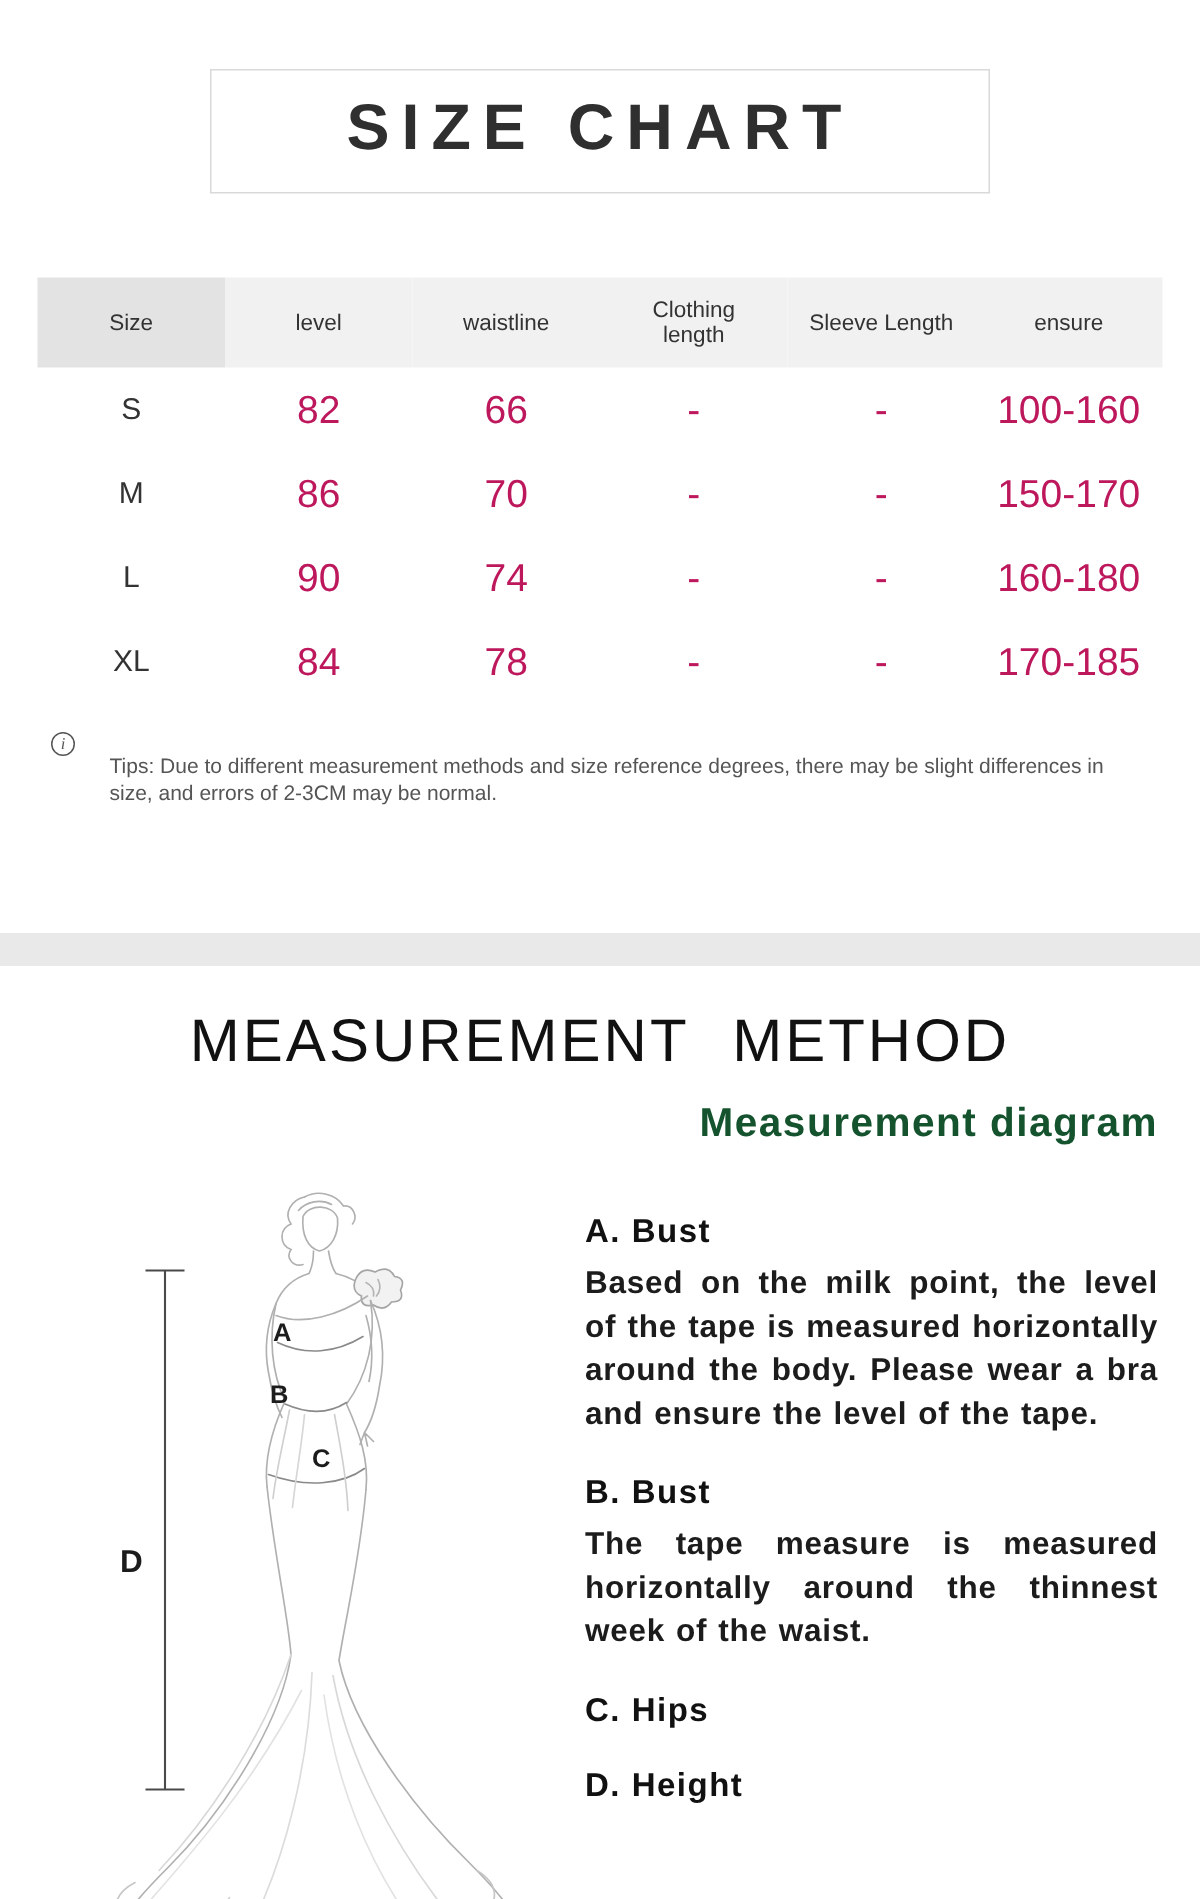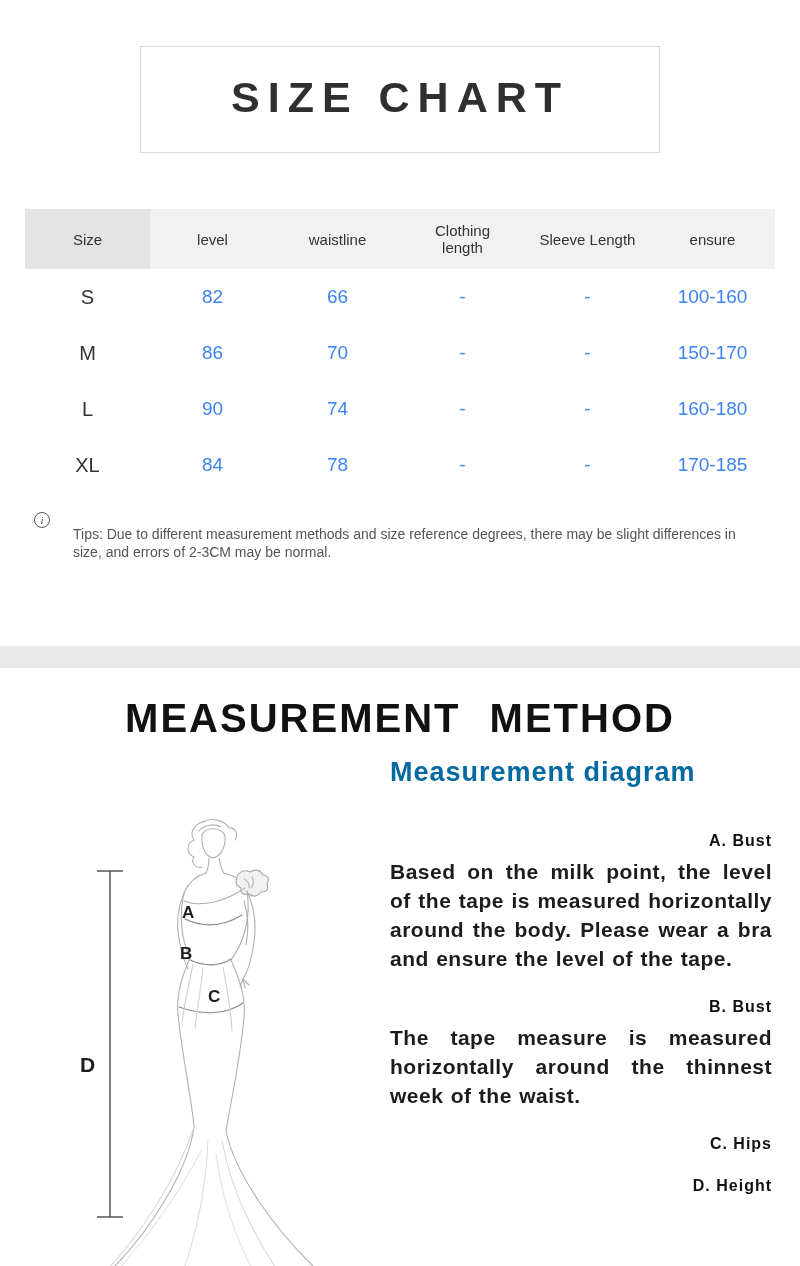--- a/index.html
+++ b/index.html
@@ -6,68 +6,68 @@
   html, body { margin: 0; padding: 0; background: #ffffff; }
   body { font-family: "Liberation Sans", sans-serif; color: #222; }
   .page { width: 800px; height: 1266px; margin: 0 auto; background: #fff; overflow: hidden; position: relative; }
 
   
   .title-box {
     width: 520px; margin: 46px auto 0; border: 1px solid #d9d9d9;
     padding: 10px 0 14px; text-align: center;
   }
   .title-box h1 {
-    margin: 16px; font-size: 43px; font-weight: bold; letter-spacing: 8px; color: #2f2f2f;
+    margin: 4px; font-size: 43px; font-weight: bold; letter-spacing: 8px; color: #2f2f2f;
   }
 
   
   table.size-table {
     width: 750px; margin: 56px auto 0; border-collapse: collapse; text-align: center;
     table-layout: fixed;
   }
   table.size-table thead th {
     background: #f1f1f1; font-weight: normal; font-size: 15px; color: #333;
     height: 46px; padding: 13px;
   }
   table.size-table thead th.size-col { background: #e3e3e3; }
   table.size-table tbody td {
-    height: 56px; font-size: 19px; color: #3b82f6; padding: 0;
+    height: 56px; font-size: 26px; color: #be185d; padding: 0;
   }
   table.size-table tbody td.size-cell { font-size: 20px; color: #333; }
 
   
   .tips {
     width: 732px; margin: 18px auto 0; display: flex; gap: 9px;
     color: #555; font-size: 14px; line-height: 1.32;
   }
   .tips-icon {
     flex: 0 0 auto; width: 16px; height: 16px; border: 1px solid #555; border-radius: 50%;
     font-style: italic; font-family: "Liberation Serif", serif; font-size: 11px;
     display: flex; align-items: center; justify-content: center; margin-top: 1px; color: #555;
   }
   .tips p { margin: 14px; }
 
   
   .divider { height: 22px; background: #e9e9e9; margin-top: 70px; }
 
   
   .mm-title {
-    margin: 28px 0 16px; text-align: center; font-size: 40px; font-weight: bold;
+    margin: 28px 0 16px; text-align: center; font-size: 40px; font-weight: normal;
     letter-spacing: 2px; word-spacing: 16px; color: #111;
   }
   .mm-content { display: flex; margin-top: 14px; padding: 0 28px 0 18px; }
   .diagram-col { flex: 0 0 360px; padding-top: 52px; }
   .text-col { flex: 1; padding-left: 12px; }
   .mm-subtitle {
-    margin: 0 0 44px; text-align: left; font-size: 27px; font-weight: bold;
-    letter-spacing: 1px; color: #0369a1;
+    margin: 0 0 44px; text-align: right; font-size: 27px; font-weight: bold;
+    letter-spacing: 1px; color: #14532d;
   }
   .section { margin-bottom: 24px; }
   .section h3 {
-    margin: 0 0 8px; font-size: 16px; font-weight: bold; letter-spacing: 1px; color: #111; text-align: right;
+    margin: 0 0 8px; font-size: 22px; font-weight: bold; letter-spacing: 1px; color: #111;
   }
   .section p {
     margin: 0; font-size: 21px; font-weight: bold; line-height: 1.38;
     letter-spacing: 0.5px; word-spacing: 1px; text-align: justify; color: #1c1c1c;
   }
 </style>
 </head>
 <body>
 
 <div class="page">

